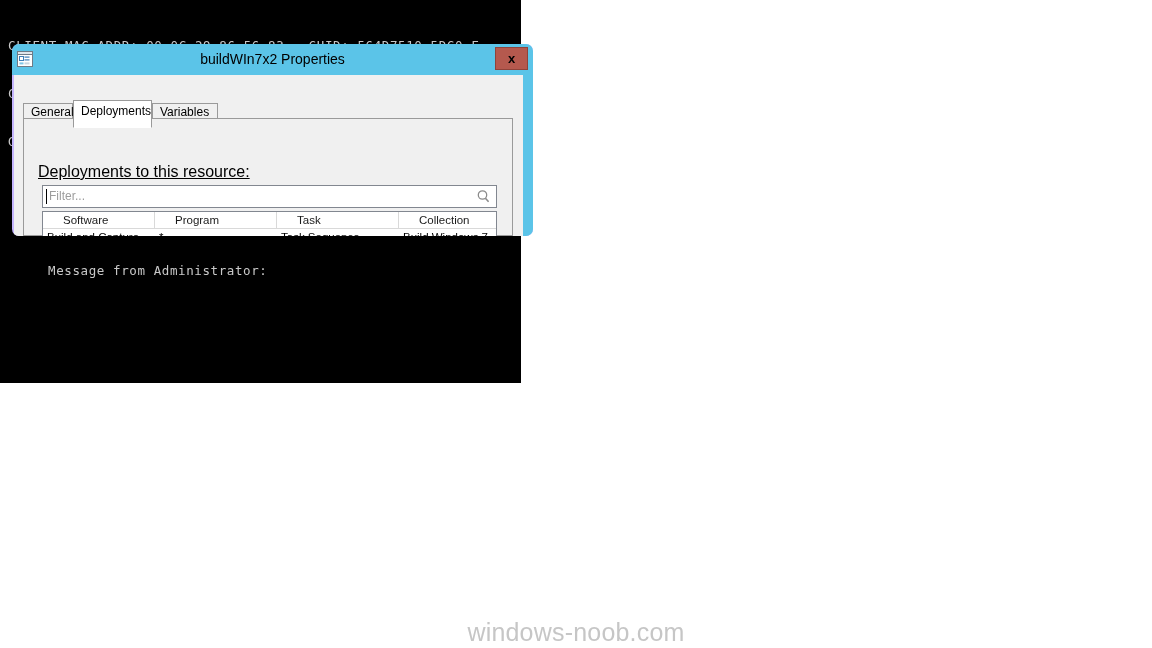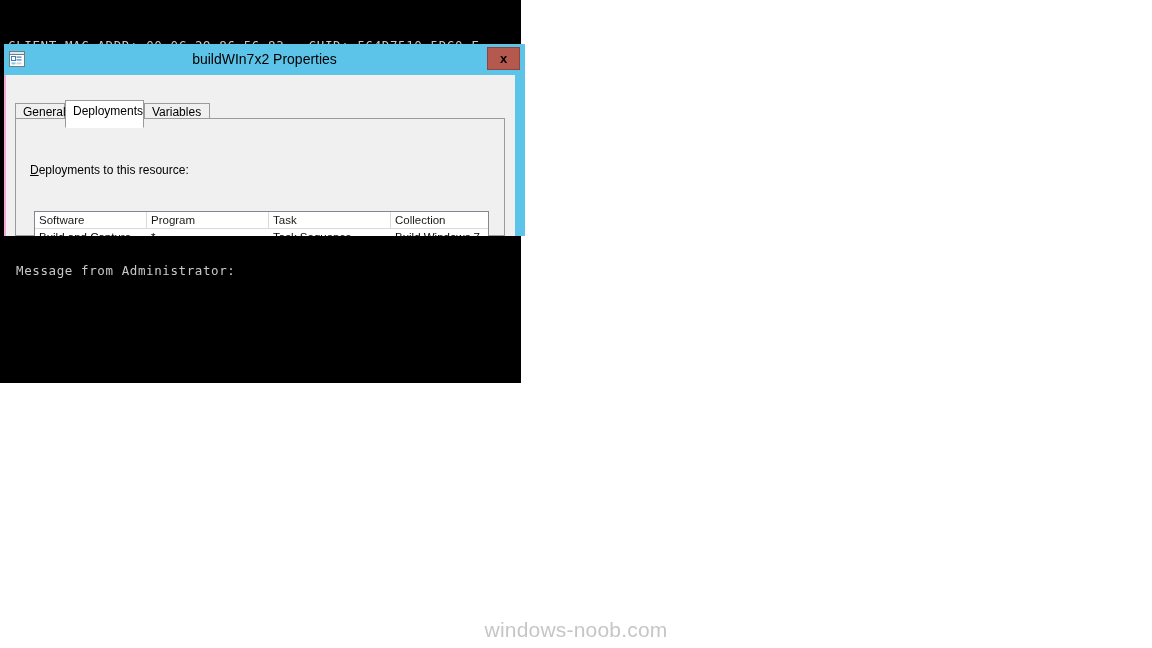--- a/index.html
+++ b/index.html
@@ -42,35 +42,37 @@
     overflow: hidden;
   }
   .console-top {
     position: absolute;
     left: 0;
     top: 6px;
     width: 521px;
   }
   .console-bottom {
     position: absolute;
-    left: 8px;
+    left: 0;
     top: 231px;
     width: 521px;
+    padding-left: 40px;
   }
 
   
   .dialog {
     position: absolute;
-    left: 4px;
+    left: 12px;
     top: 44px;
     width: 521px;
     height: 192px;
-    background: #f9a8d4;
-    box-sizing: border-box;
-    overflow: hidden;
+    background: #c4b5fd;
+    box-sizing: border-box;
+    overflow: hidden;
+    border-radius: 7px;
   }
   .dialog-titlebar {
     position: relative;
     height: 31px;
     background: #5bc4e8;
   }
   .dialog-icon {
     position: absolute;
     left: 4px;
     top: 6px;
@@ -167,22 +169,23 @@
     background: #f0f0f0;
     border: 1px solid #9a9a9a;
     border-top: none;
     box-sizing: border-box;
   }
 
   .group-label {
     position: absolute;
     left: 26px;
     top: 119px;
-    font-size: 12px;
-    color: #000000;
+    font-size: 16px;
+    color: #000000;
+    text-decoration: underline;
   }
   .group-label .accel {
     text-decoration: underline;
   }
 
   
   .filter-box {
     position: absolute;
     left: 30px;
     top: 141px;
@@ -233,21 +236,21 @@
     background: #ffffff;
     border-bottom: 1px solid #d9d9d9;
   }
   .lv-col {
     position: absolute;
     top: 0;
     height: 16px;
     font-size: 11.5px;
     color: #1a1a1a;
     line-height: 16px;
-    padding-left: 4px;
+    padding-left: 20px;
     box-sizing: border-box;
     border-right: 1px solid #d9d9d9;
     overflow: hidden;
     white-space: nowrap;
     cursor: pointer;
   }
   .lv-row {
     position: relative;
     height: 17px;
   }
@@ -278,21 +281,21 @@
     background: #5bc4e8;
   }
 
   
   .watermark {
     position: absolute;
     left: 0;
     top: 618px;
     width: 1152px;
     text-align: center;
-    font-size: 21px;
+    font-size: 25px;
     color: #c6c6c6;
     font-family: "Liberation Sans", sans-serif;
     letter-spacing: 0.2px;
   }
 </style>
 </head>
 <body>
 
 <div id="root">
 
@@ -341,20 +344,30 @@
       <div class="tab tab-general">General</div>
       <div class="tab tab-deploy selected">Deployments</div>
       <div class="tab tab-variables">Variables</div>
     </div>
     <div class="tab-underline"></div>
 
     <div class="group-panel"></div>
 
     <div class="group-label"><span class="accel">D</span><span>eployments to this resource:</span></div>
 
+    <div class="filter-box">
+      <div class="filter-caret"></div>
+      <div class="filter-text">Filter...</div>
+      <span class="filter-search-icon">
+        <svg width="15" height="15" viewBox="0 0 15 15">
+          <circle cx="6.5" cy="6" r="4.2" fill="none" stroke="#8b8b8b" stroke-width="1.3"></circle>
+          <line x1="9.4" y1="9.2" x2="12.6" y2="12.8" stroke="#8b8b8b" stroke-width="1.6"></line>
+        </svg>
+      </span>
+    </div>
 
     <div class="listview">
       <div class="lv-header">
         <div class="lv-col c0">Software</div>
         <div class="lv-col c1">Program</div>
         <div class="lv-col c2">Task</div>
         <div class="lv-col c3">Collection</div>
       </div>
       <div class="lv-row">
         <div class="lv-cell c0">Build and Capture ...</div>

